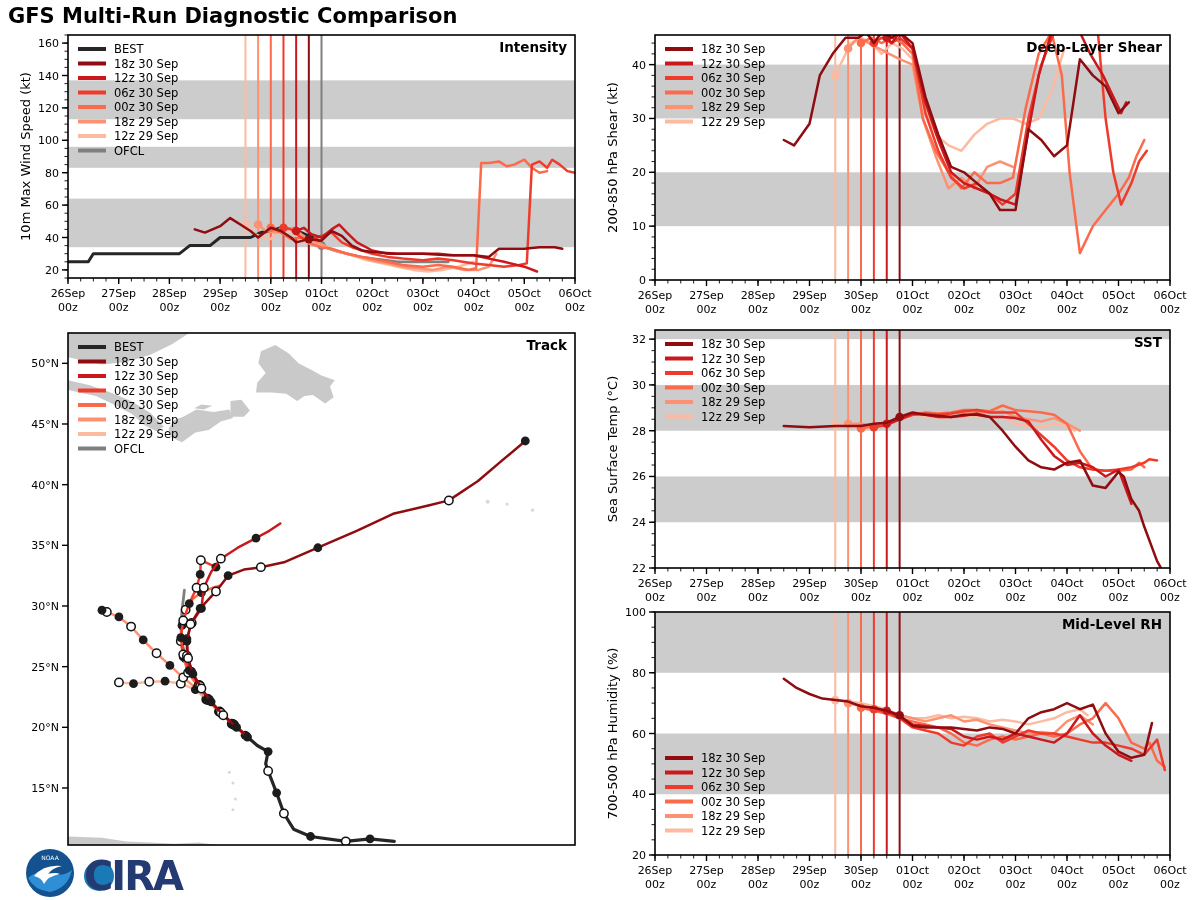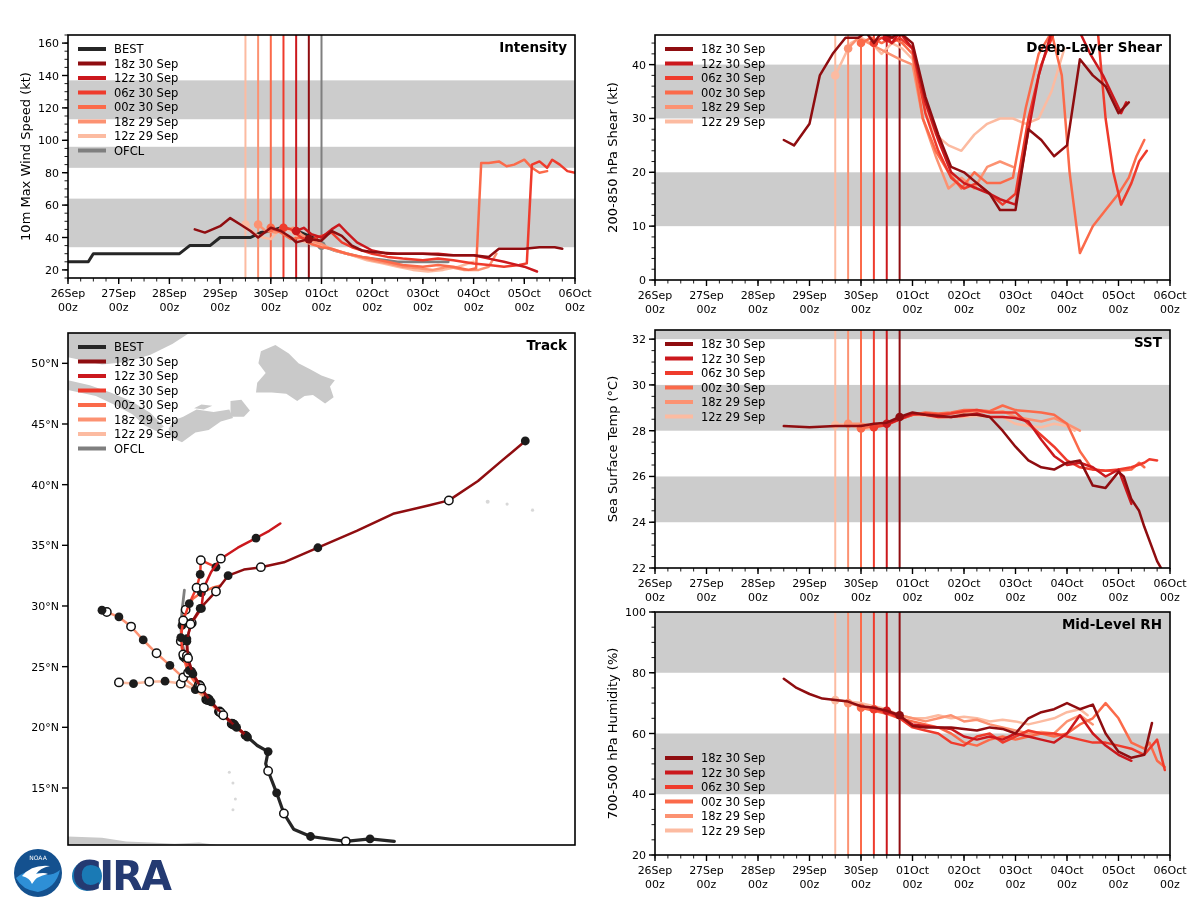--- a/index.html
+++ b/index.html
@@ -2,26 +2,27 @@
 <html><head>
 <meta charset="utf-8">
 <style>
   html,body{margin:0;padding:0;background:#ffffff;}
   .stage{position:relative;width:1200px;height:900px;background:#ffffff;overflow:hidden;
          font-family:"DejaVu Sans", sans-serif;}
   .title{position:absolute;top:4px;margin:0;font-size:21px;font-weight:bold;color:#000;}
   .title.left{left:8px;}
   .title.right{right:28px;}
   #charts{position:absolute;left:0;top:0;}
-  .logos{position:absolute;left:10px;top:846px;width:300px;height:54px;}
+  .logos{position:absolute;left:22px;top:846px;width:300px;height:54px;}
 </style>
 </head>
 <body>
 
 <div class="stage">
+  <h1 class="title left">GFS Multi-Run Diagnostic Comparison</h1>
 
   <svg id="charts" width="1200" height="900">
       <g>
         <clipPath id="clip-intensity">
           <rect x="68" y="35" width="507" height="243"></rect>
         </clipPath>
         <rect x="68" y="198.62" width="507" height="48.599999999999994" fill="#cccccc"></rect>
         <rect x="68" y="146.77999999999997" width="507" height="21.06000000000003" fill="#cccccc"></rect>
         <rect x="68" y="80.35999999999999" width="507" height="38.880000000000024" fill="#cccccc"></rect>
         <g clip-path="url(#clip-intensity)">

